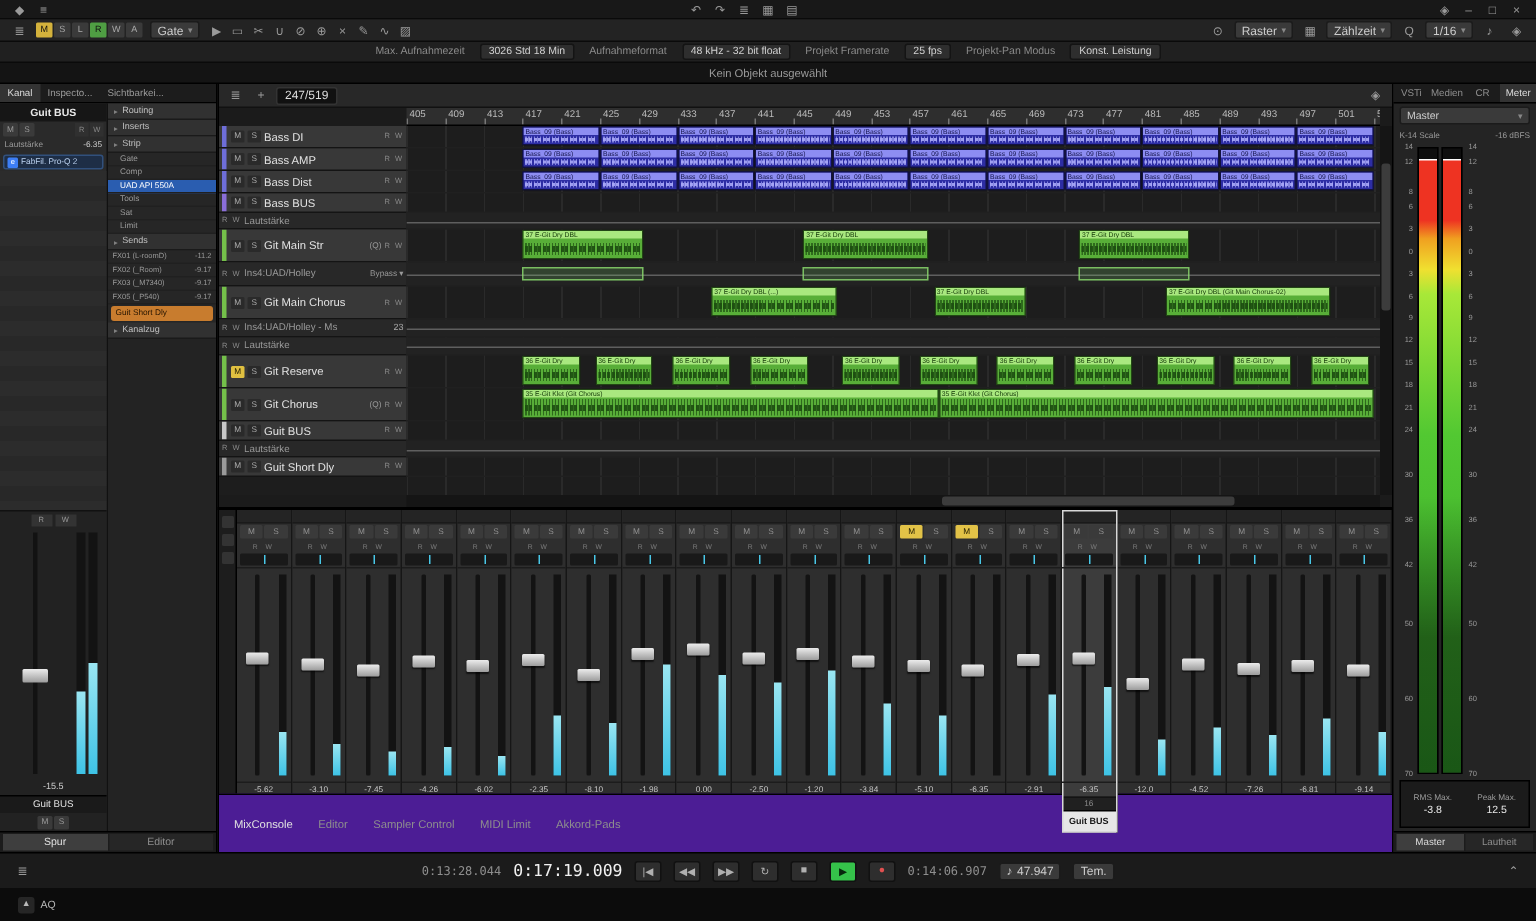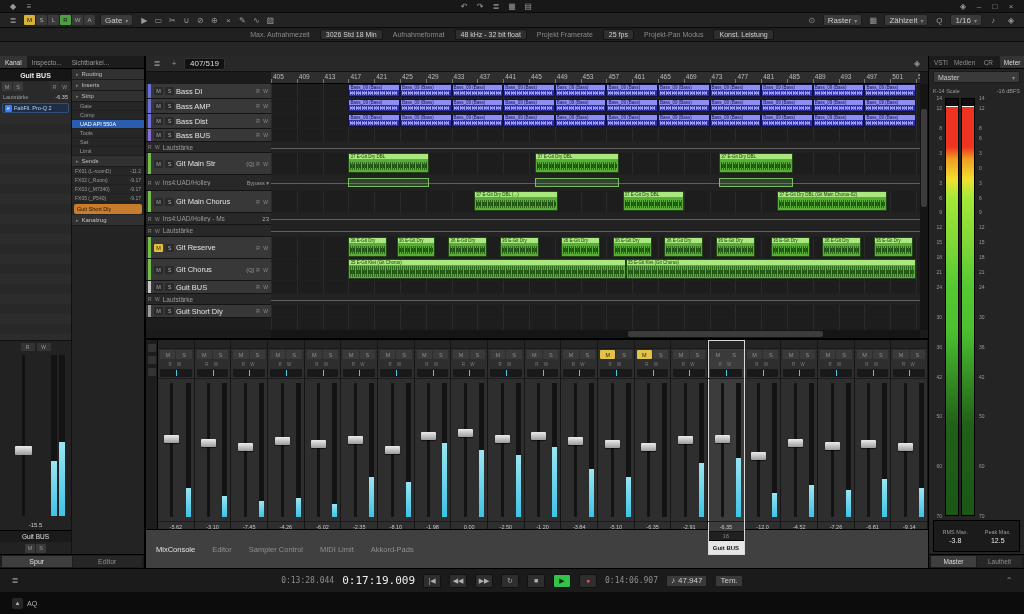--- a/index.html
+++ b/index.html
@@ -111,21 +111,21 @@
 .chpan{height:8px;margin:0 2px 1px;background:#191919;border-radius:1px;position:relative;flex:none}
 .pnotch{position:absolute;left:50%;top:1px;bottom:1px;width:1px;background:#49c8e8}
 .chfz{position:relative;flex:1;border-top:1px solid #1c1c1c;border-bottom:1px solid #1c1c1c}
 .ftrk{position:absolute;left:35%;top:4px;bottom:4px;width:3px;background:#131313;border-radius:1px}
 .fcap2{position:absolute;left:calc(35% - 6px);width:15px;height:8px;background:linear-gradient(#ececec,#9c9c9c);border-radius:1px;box-shadow:0 1px 1px rgba(0,0,0,.6)}
 .cmeter{position:absolute;right:3px;top:4px;bottom:4px;width:5px;background:#131313}
 .cmfill{position:absolute;bottom:0;left:0;right:0;background:linear-gradient(180deg,#9ae6f2,#3ec3e6)}
 .chval{height:9px;font-size:5.5px;color:#c8c8c8;display:flex;align-items:center;justify-content:center;flex:none}
 .chnum{height:9px;font-size:5.5px;color:#8a8a8a;background:#202020;display:flex;align-items:center;justify-content:center;border-top:1px solid #131313;flex:none}
 .chname{height:15px;font-size:6px;font-weight:bold;color:#151515;display:flex;align-items:center;justify-content:center;white-space:nowrap;overflow:hidden;border-top:1px solid #000;flex:none;padding:0 1px}
-.mx-tabs{position:absolute;left:0;right:0;bottom:0;height:13px;background:#404040;display:flex;gap:1px;padding:19px 2px;border-top:1px solid #000}
+.mx-tabs{position:absolute;left:0;right:0;bottom:0;height:13px;background:#4c1d95;display:flex;gap:1px;padding:19px 2px;border-top:1px solid #000}
 .mxtab{padding:0 8px;font-size:7.5px;color:#8e8e8e;display:flex;align-items:center;background:#262626;border-radius:2px 2px 0 0}
 .mxtab.active{background:#3e3e3e;color:#e0e0e0}
 
 .rightpanel{left:928px;top:56px;width:96px;height:512px;background:#242424;border-left:1px solid #000}
 .rp-tabs{position:absolute;top:0;left:0;right:0;height:13px;display:flex;background:#1c1c1c;border-bottom:1px solid #000}
 .rptab{flex:1;font-size:6.5px;color:#8e8e8e;display:flex;align-items:center;justify-content:center}
 .rptab.active{background:#333;color:#ddd}
 .rp-master{position:absolute;top:15px;left:4px;right:4px;height:12px;justify-content:space-between;display:flex;align-items:center;background:#3a3a3a;border:1px solid #1b1b1b;border-radius:2px;padding:0 4px;font-size:7px}
 .rp-scale{position:absolute;top:30px;left:4px;right:4px;height:10px;display:flex;justify-content:space-between;align-items:center;font-size:5.5px;color:#9a9a9a}
 .rp-meter{position:absolute;top:42px;bottom:52px;left:0;right:0}
@@ -231,20 +231,23 @@
       <span class="il">Max. Aufnahmezeit</span>
       <span class="iv">3026 Std 18 Min</span>
       <span class="il">Aufnahmeformat</span>
       <span class="iv">48 kHz - 32 bit float</span>
       <span class="il">Projekt Framerate</span>
       <span class="iv">25 fps</span>
       <span class="il">Projekt-Pan Modus</span>
       <span class="iv">Konst. Leistung</span>
     </div>
 
+  <div class="statusrow">
+    <span>Kein Objekt ausgewählt</span>
+  </div>
 
   <div class="abs leftpanel">
     <div class="lp-tabs">
       <div class="lp-tab active">Kanal</div>
       <div class="lp-tab">Inspecto...</div>
       <div class="lp-tab">Sichtbarkei...</div>
     </div>
 
     <div class="kanal-col">
       <div class="ch-title">Guit BUS</div>
@@ -327,21 +330,21 @@
     <div class="lp-bottom" id="lpTabs">
         <div class="btab active">Spur</div>
         <div class="btab">Editor</div>
       </div>
   </div>
 
   <div class="abs arrange">
     <div class="arr-tb">
       <span class="icon">≣</span>
       <span class="icon">+</span>
-      <div class="poschip">407/519</div>
+      <div class="poschip">247/519</div>
       <span style="flex:1"></span>
       <span class="icon"></span>
       <span class="icon">◈</span>
     </div>
     <div class="ruler" id="ruler">
         <span class="rlbl" style="left: 2px;">405</span>
         <span class="rtick" style="left: 0px;"></span>
         <span class="rlbl" style="left: 27.8px;">409</span>
         <span class="rtick" style="left: 25.8px;"></span>
         <span class="rlbl" style="left: 53.6px;">413</span>

